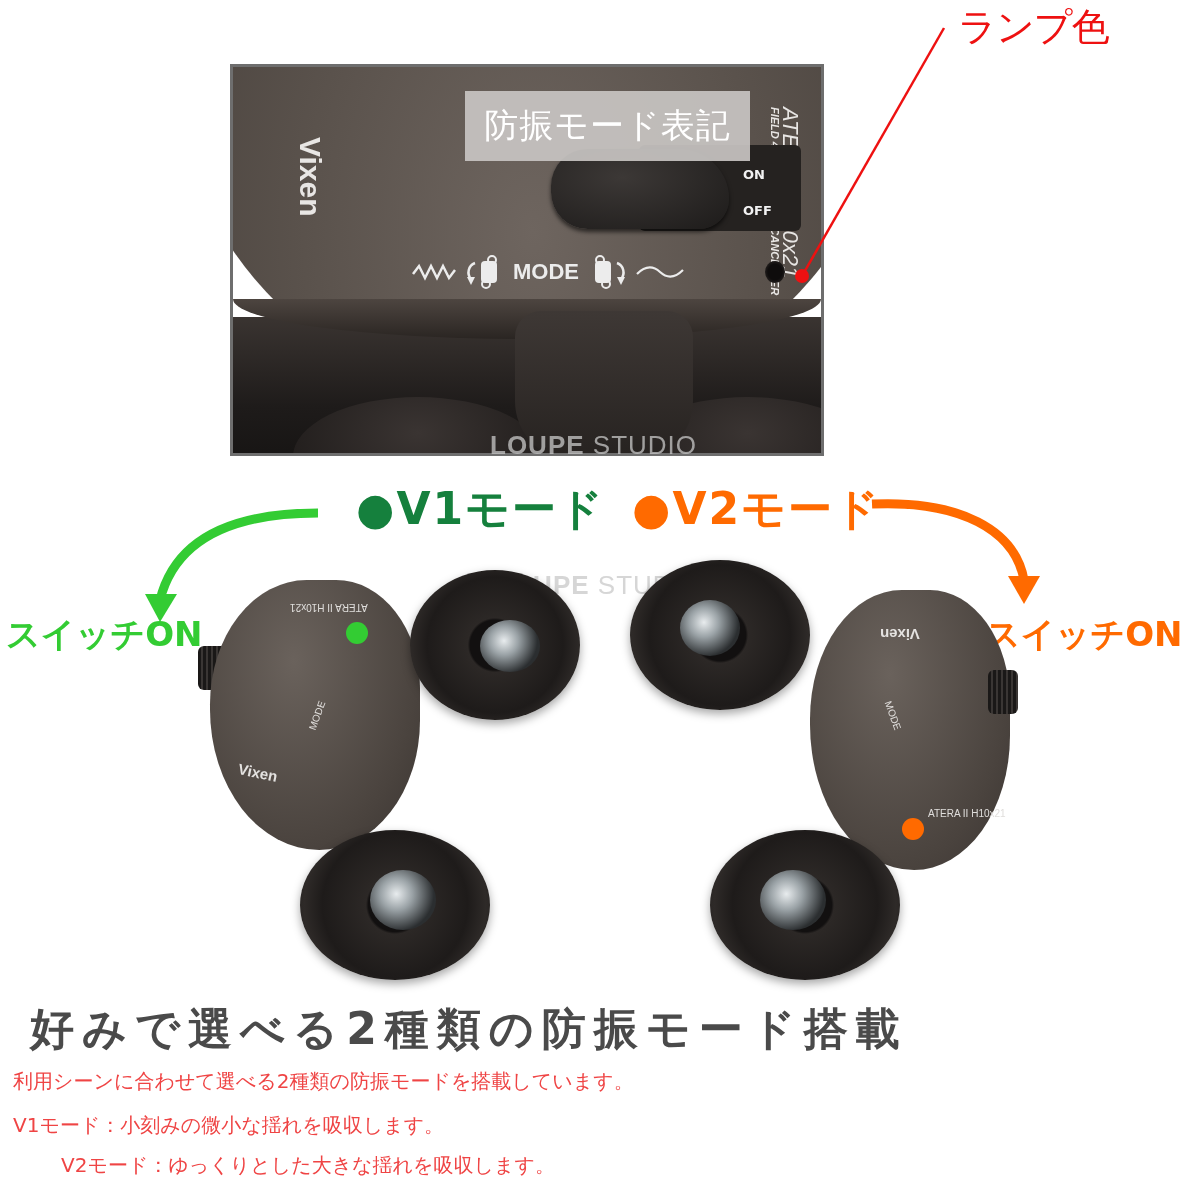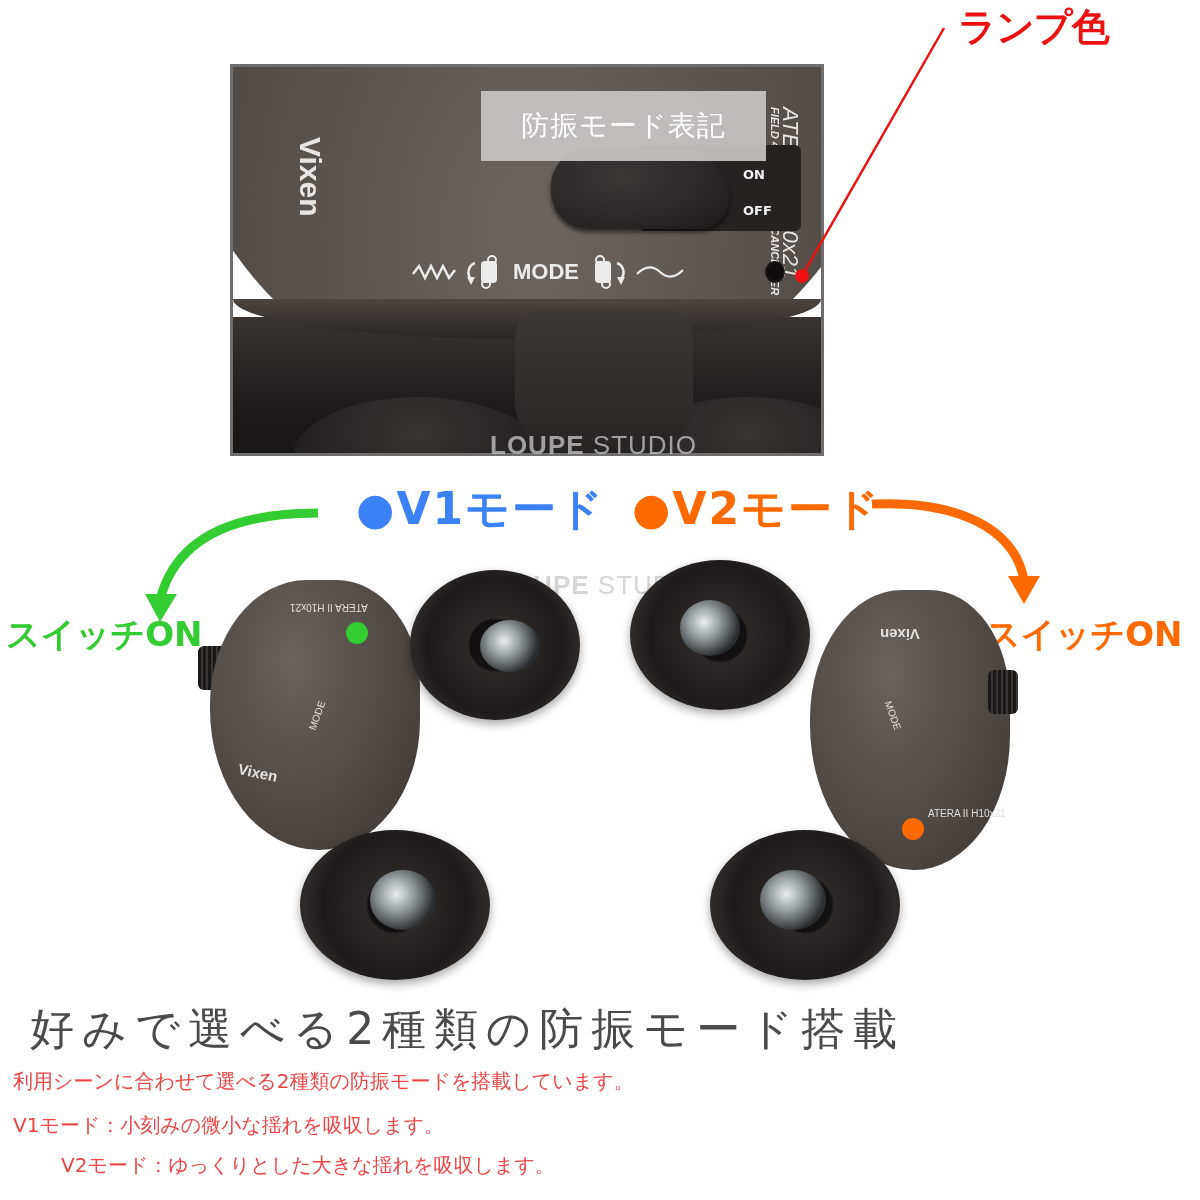--- a/index.html
+++ b/index.html
@@ -34,21 +34,21 @@
     position: absolute; top: 330px; width: 250px; height: 120px; border-radius: 50%;
     background: radial-gradient(ellipse at 50% 30%, #3a3432, #1a1716);
   }
   .closeup .eyecup-l { left: 60px; }
   .closeup .eyecup-r { left: 390px; }
 
   .mode-label-box {
     position: absolute; left: 232px; top: 24px; width: 285px; height: 70px;
     background: rgba(200,196,194,0.92);
     display: flex; align-items: center; justify-content: center;
-    color: #ffffff; font-size: 28px; letter-spacing: 1px; margin-left: 16px;
+    color: #ffffff; font-size: 34px; letter-spacing: 1px;
   }
   .switch-slot {
     position: absolute; left: 406px; top: 78px; width: 162px; height: 86px;
     background: #252220; border-radius: 6px;
   }
   .switch-on, .switch-off {
     position: absolute; left: 510px; color: #f2f2f2; font-weight: bold; font-size: 13px;
   }
   .switch-on { top: 100px; }
   .switch-off { top: 136px; }
@@ -84,28 +84,28 @@
   }
   .watermark {
     position: absolute; left: 490px; top: 430px; font-size: 26px; color: rgba(200,200,200,0.75);
     letter-spacing: 1px; font-family: "Liberation Sans", sans-serif;
   }
   .watermark b { font-weight: bold; }
   .watermark2 { left: 495px; top: 570px; }
 
   
   .lamp-callout {
-    position: absolute; left: 958px; top: 2px; color: #ee1111; font-weight: bold; font-size: 38px;
+    position: absolute; left: 958px; top: 2px; color: #ee1111; font-weight: normal; font-size: 38px;
     letter-spacing: -1px;
   }
   .callout-svg { position: absolute; left: 0; top: 0; width: 1200px; height: 1200px; pointer-events: none; }
 
   
   .v1-label, .v2-label { position: absolute; top: 480px; font-weight: bold; font-size: 44px; letter-spacing: 2px; }
-  .v1-label { left: 356px; color: #3b82f6; }
+  .v1-label { left: 356px; color: #15803d; }
   .v2-label { left: 632px; color: #ff6a00; text-align: right; }
   .switch-on-left, .switch-on-right { position: absolute; top: 612px; font-weight: bold; font-size: 34px; }
   .switch-on-left { left: 6px; color: #33cc33; }
   .switch-on-right { left: 986px; color: #ff6a00; }
 
   
   .bino { position: absolute; }
   .bino .housing {
     position: absolute; background: radial-gradient(ellipse at 40% 30%, #6a625c, #4a433e 70%, #3a3431);
     border-radius: 46% 40% 48% 52%;
@@ -122,21 +122,21 @@
   .bino .knob {
     position: absolute; width: 30px; height: 44px; border-radius: 6px;
     background: repeating-linear-gradient(90deg, #1a1817 0 3px, #3a3634 3px 5px);
   }
   .bino .logo { position: absolute; color: #e4e2e0; font-weight: bold; font-size: 15px; font-family: "Liberation Sans", sans-serif; }
   .bino .mini { position: absolute; color: #e0dedc; font-size: 10px; font-family: "Liberation Sans", sans-serif; white-space: nowrap; }
   .indicator { position: absolute; width: 22px; height: 22px; border-radius: 50%; }
 
   
   .headline {
-    position: absolute; left: 30px; top: 1000px; color: #4a4a4a; font-weight: normal; font-size: 44px;
+    position: absolute; left: 30px; top: 1000px; color: #4a4a4a; font-weight: bold; font-size: 44px;
     letter-spacing: 8px; white-space: nowrap;
   }
   .desc { position: absolute; left: 13px; color: #ef4444; font-size: 20px; white-space: nowrap; }
   .desc1 { top: 1068px; } .desc2 { top: 1112px; } .desc3 { top: 1152px; margin-left: 48px; }
 </style>
 </head>
 <body>
 
 <div class="closeup">
   <div class="body-shell"></div>

